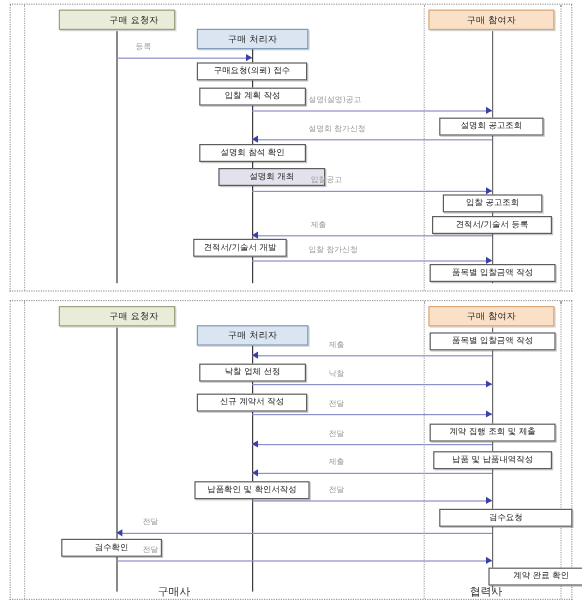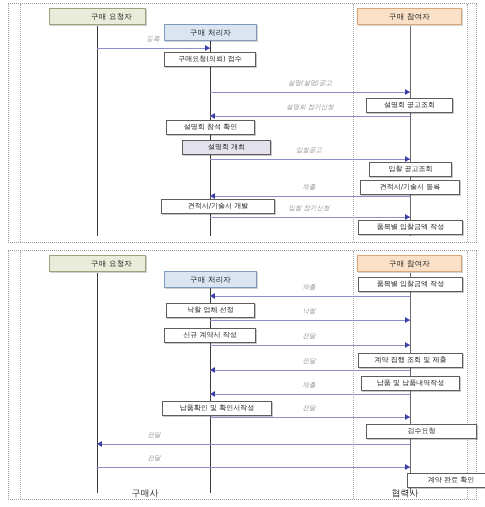--- a/index.html
+++ b/index.html
@@ -37,21 +37,21 @@
   .act.shaded{background:#e3e2ec;}
 
   
   .msg{position:absolute;height:0;border-top:1px solid #8d8fcb;z-index:2;}
   .arrow{position:absolute;width:0;height:0;z-index:4;}
   .arrow.right{border-top:3px solid transparent;border-bottom:3px solid transparent;
                border-left:5px solid #3b3fa8;}
   .arrow.left{border-top:3px solid transparent;border-bottom:3px solid transparent;
               border-right:5px solid #3b3fa8;}
   .msg-label{position:absolute;font-size:6.5px;color:#9a9a9a;
-             white-space:nowrap;z-index:5;text-align:center;font-style:italic;}
+             white-space:nowrap;z-index:5;text-align:left;}
 
   .footer-label{position:absolute;font-size:9px;color:#2b2b2b;
                 text-align:center;white-space:nowrap;}
 </style>
 </head>
 <body>
 
 <div class="panel" id="panel-1">
   <div class="lane-sep" style="left:344px;"></div>
   <div class="lane-sep" style="left:11px;"></div>
@@ -59,26 +59,27 @@
 
   <div class="lifeline" style="left:88px;top:22px;height:210px;"></div>
   <div class="lifeline" style="left:201px;top:22px;height:210px;"></div>
   <div class="lifeline thin" style="left:401px;top:22px;height:210px;"></div>
 
   <div class="actor req" style="left:40px;top:4px;width:97px;">구매 요청자</div>
   <div class="actor proc" style="left:155px;top:4px;width:93px;">구매 처리자</div>
   <div class="actor part" style="left:348px;top:4px;width:105px;">구매 참여자</div>
 
   <div class="act" style="left:155px;top:48px;width:92px;">구매요청(의뢰) 접수</div>
+  <div class="act" style="left:157px;top:69px;width:89px;">입찰 계획 작성</div>
   <div class="act" style="left:357px;top:94px;width:87px;">설명회 공고조회</div>
   <div class="act" style="left:157px;top:116px;width:89px;">설명회 참석 확인</div>
   <div class="act shaded" style="left:157px;top:136px;width:89px;margin-left:16px;">설명회 개최</div>
   <div class="act" style="left:360px;top:158px;width:83px;">입찰 공고조회</div>
   <div class="act" style="left:351px;top:176px;width:100px;">견적서/기술서 등록</div>
-  <div class="act" style="left:152px;top:195px;width:114px;">견적서/기술서 개발</div>
+  <div class="act" style="left:152px;top:195px;width:78px;">견적서/기술서 개발</div>
   <div class="act" style="left:349px;top:216px;width:105px;">품목별 입찰금액 작성</div>
 
   <div class="msg" style="left:88px;top:44px;width:113px;"></div>
   <div class="arrow right" style="left:196px;top:41px;"></div>
   <div class="msg-label" style="left:104px;top:31px;width:80px;">등록</div>
 
   <div class="msg" style="left:201px;top:88px;width:200px;"></div>
   <div class="arrow right" style="left:396px;top:85px;"></div>
   <div class="msg-label" style="left:248px;top:75px;width:106px;">설명(설명)공고</div>
 
@@ -110,22 +111,23 @@
 
   <div class="actor req" style="left:40px;top:4px;width:97px;">구매 요청자</div>
   <div class="actor proc" style="left:155px;top:4px;width:93px;">구매 처리자</div>
   <div class="actor part" style="left:348px;top:4px;width:105px;">구매 참여자</div>
 
   <div class="act" style="left:349px;top:26px;width:105px;">품목별 입찰금액 작성</div>
   <div class="act" style="left:157px;top:52px;width:89px;">낙찰 업체 선정</div>
   <div class="act" style="left:155px;top:77px;width:92px;">신규 계약서 작성</div>
   <div class="act" style="left:349px;top:102px;width:105px;">계약 집행 조회 및 제출</div>
   <div class="act" style="left:352px;top:125px;width:99px;">납품 및 납품내역작성</div>
-  <div class="act" style="left:153px;top:150px;width:110px;">납품확인 및 확인서작성</div>
+  <div class="act" style="left:153px;top:150px;width:96px;">납품확인 및 확인서작성</div>
   <div class="act" style="left:357px;top:173px;width:111px;">검수요청</div>
+  <div class="act" style="left:42px;top:198px;width:84px;">검수확인</div>
   <div class="act" style="left:357px;top:222px;width:88px;margin-left:41px;">계약 완료 확인</div>
 
   <div class="msg" style="left:201px;top:45px;width:200px;"></div>
   <div class="arrow left" style="left:201px;top:42px;"></div>
   <div class="msg-label" style="left:265px;top:32px;width:70px;">제출</div>
 
   <div class="msg" style="left:201px;top:69px;width:200px;"></div>
   <div class="arrow right" style="left:396px;top:66px;"></div>
   <div class="msg-label" style="left:265px;top:56px;width:70px;">낙찰</div>
 

